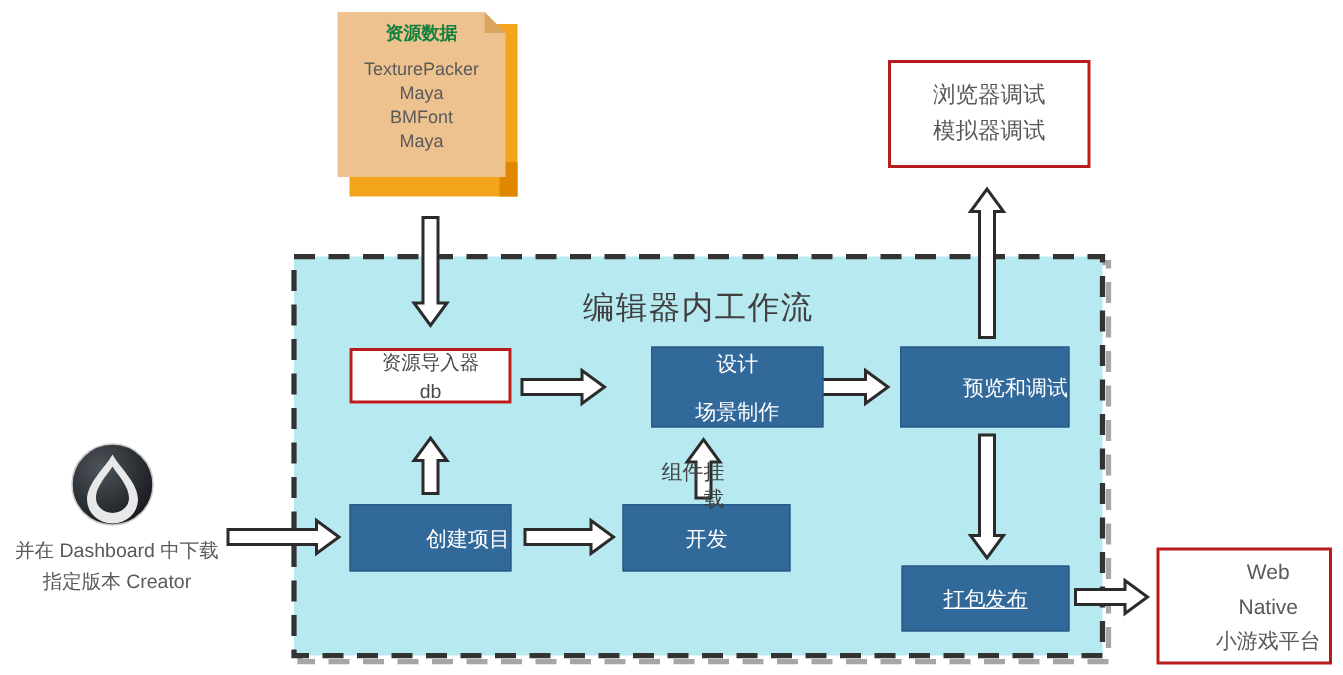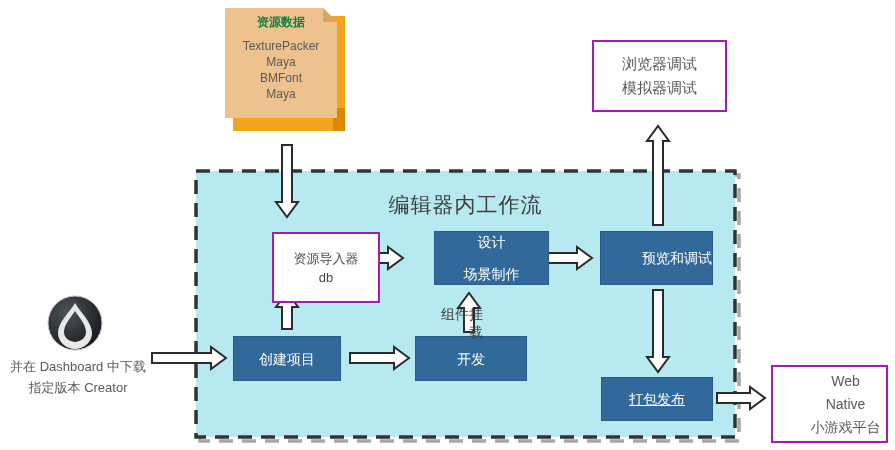--- a/index.html
+++ b/index.html
@@ -10,34 +10,34 @@
   }
   #diagram-svg{position:absolute;left:0;top:0;z-index:1;}
   .abs{position:absolute;z-index:2;}
 
   
   .doc-text{left:225px;top:10px;width:112px;text-align:center;color:#555;}
   .doc-title{font-size:12px;font-weight:bold;color:#15803d;margin-top:4px;margin-bottom:7px;}
   .doc-item{font-size:12px;line-height:16px;color:#5a5a5a;}
 
   
-  .white-box{background:#ffffff;border:2px solid #a21caf;box-sizing:border-box;
+  .white-box{background:#ffffff;border:2px solid #b91c1c;box-sizing:border-box;
     display:flex;flex-direction:column;align-items:center;justify-content:center;
     color:#595959;text-align:center;}
   .debug-box{left:592px;top:40px;width:135px;height:72px;font-size:15px;line-height:24px;}
   .publish-box{left:771px;top:365px;width:117px;height:78px;font-size:14px;line-height:23px;padding-left:32px;}
-  .importer-box{left:233px;top:232px;width:108px;height:71px;font-size:13px;line-height:19px;color:#4a4a4a;margin-left:39px;}
+  .importer-box{left:233px;top:232px;width:108px;height:37px;font-size:13px;line-height:19px;color:#4a4a4a;}
 
   
   .blue-box{background:#32699b;border:1px solid #2a5a86;box-sizing:border-box;
     display:flex;flex-direction:column;align-items:center;justify-content:center;
     color:#ffffff;text-align:center;font-size:14px;line-height:20px;}
   .node-design{left:434px;top:231px;width:115px;height:54px;justify-content:space-between;}
   .node-preview{left:600px;top:231px;width:113px;height:54px;align-items:flex-end;}
-  .node-create{left:233px;top:336px;width:108px;height:45px;}
+  .node-create{left:233px;top:336px;width:108px;height:45px;align-items:flex-end;}
   .node-dev{left:415px;top:336px;width:112px;height:45px;}
   .node-package{left:601px;top:377px;width:112px;height:44px;text-decoration:underline;}
 
   .container-title{left:196px;top:191px;width:539px;text-align:center;
     font-size:21px;color:#3f3f3f;letter-spacing:1px;}
 
   .edge-label{left:391px;top:306px;width:52px;font-size:14px;color:#404040;text-align:right;margin-left:40px;}
 
   .note-text{left:0px;top:356px;width:156px;text-align:center;
     font-size:13px;line-height:21px;color:#595959;}

